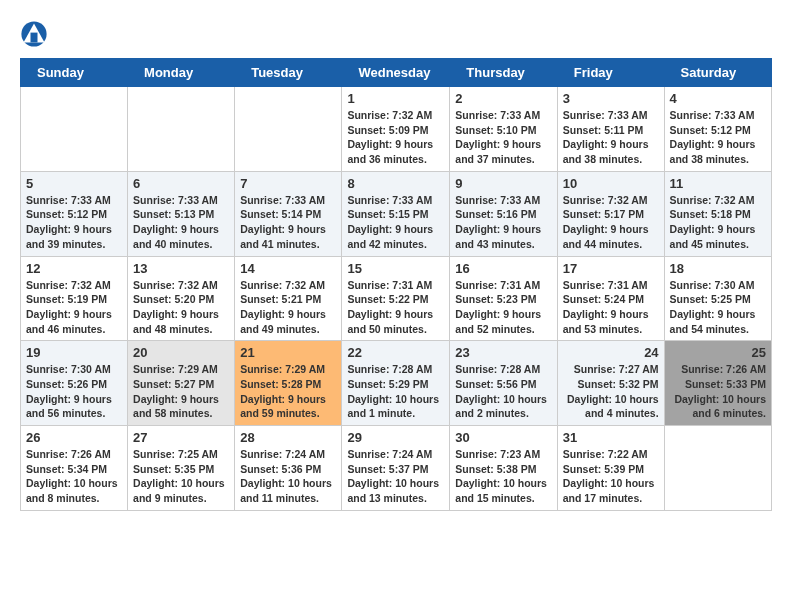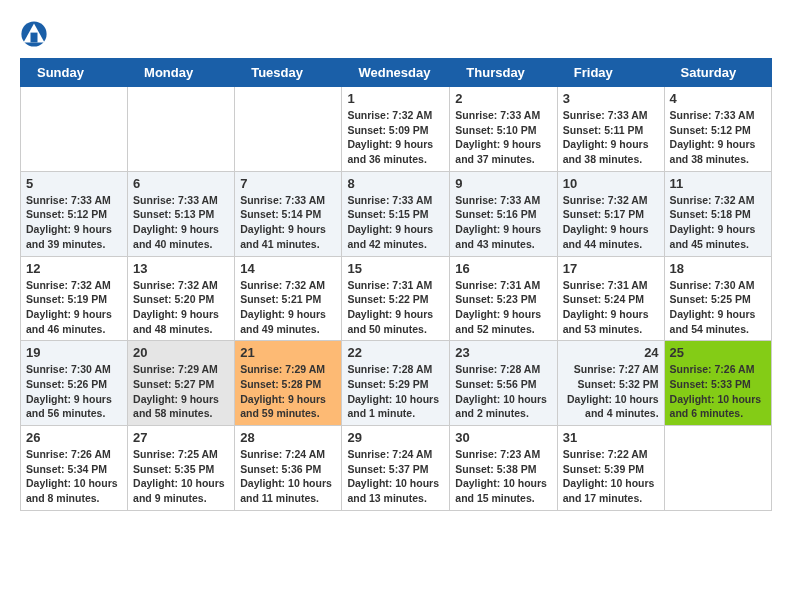--- a/index.html
+++ b/index.html
@@ -276,21 +276,21 @@
           <div class="day-info">Sunrise: 7:28 AM
 Sunset: 5:56 PM
 Daylight: 10 hours and 2 minutes.</div>
         </td>
         <td style="background: rgb(240, 244, 248); text-align: right;">
           <div class="day-num">24</div>
           <div class="day-info">Sunrise: 7:27 AM
 Sunset: 5:32 PM
 Daylight: 10 hours and 4 minutes.</div>
         </td>
-        <td style="background: #84cc16;">
+        <td style="background: #a3a3a3; text-align: right;">
           <div class="day-num">25</div>
           <div class="day-info">Sunrise: 7:26 AM
 Sunset: 5:33 PM
 Daylight: 10 hours and 6 minutes.</div>
         </td>
       </tr>
       <tr>
         <td>
           <div class="day-num">26</div>
           <div class="day-info">Sunrise: 7:26 AM

